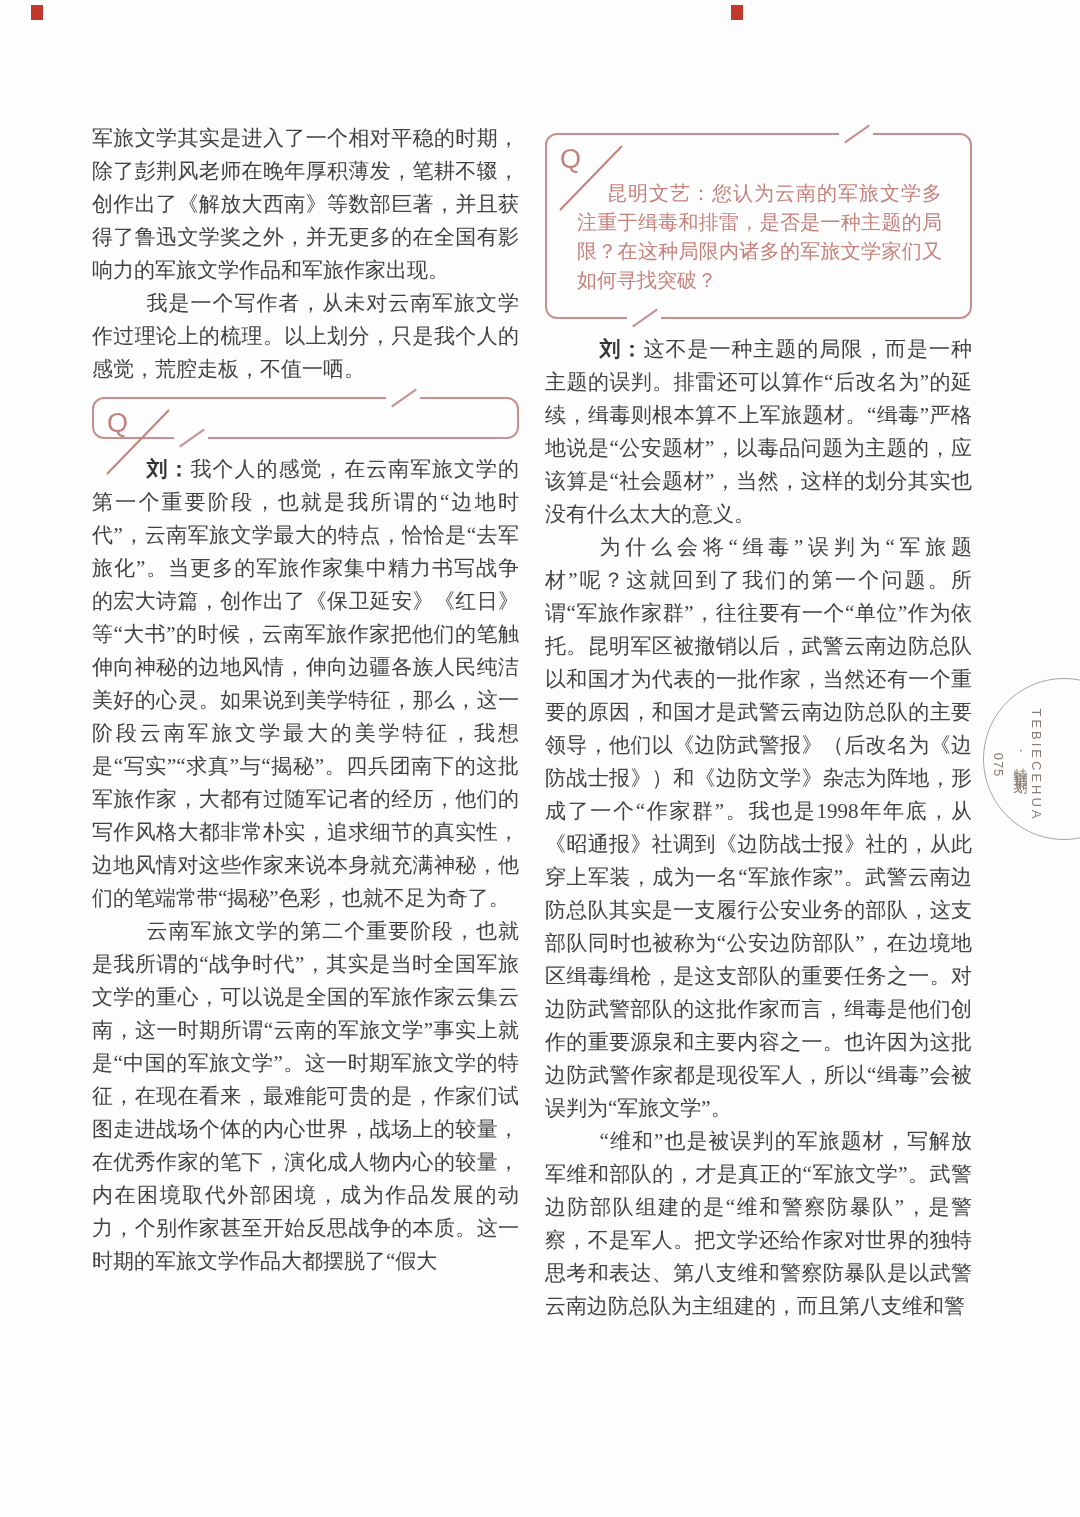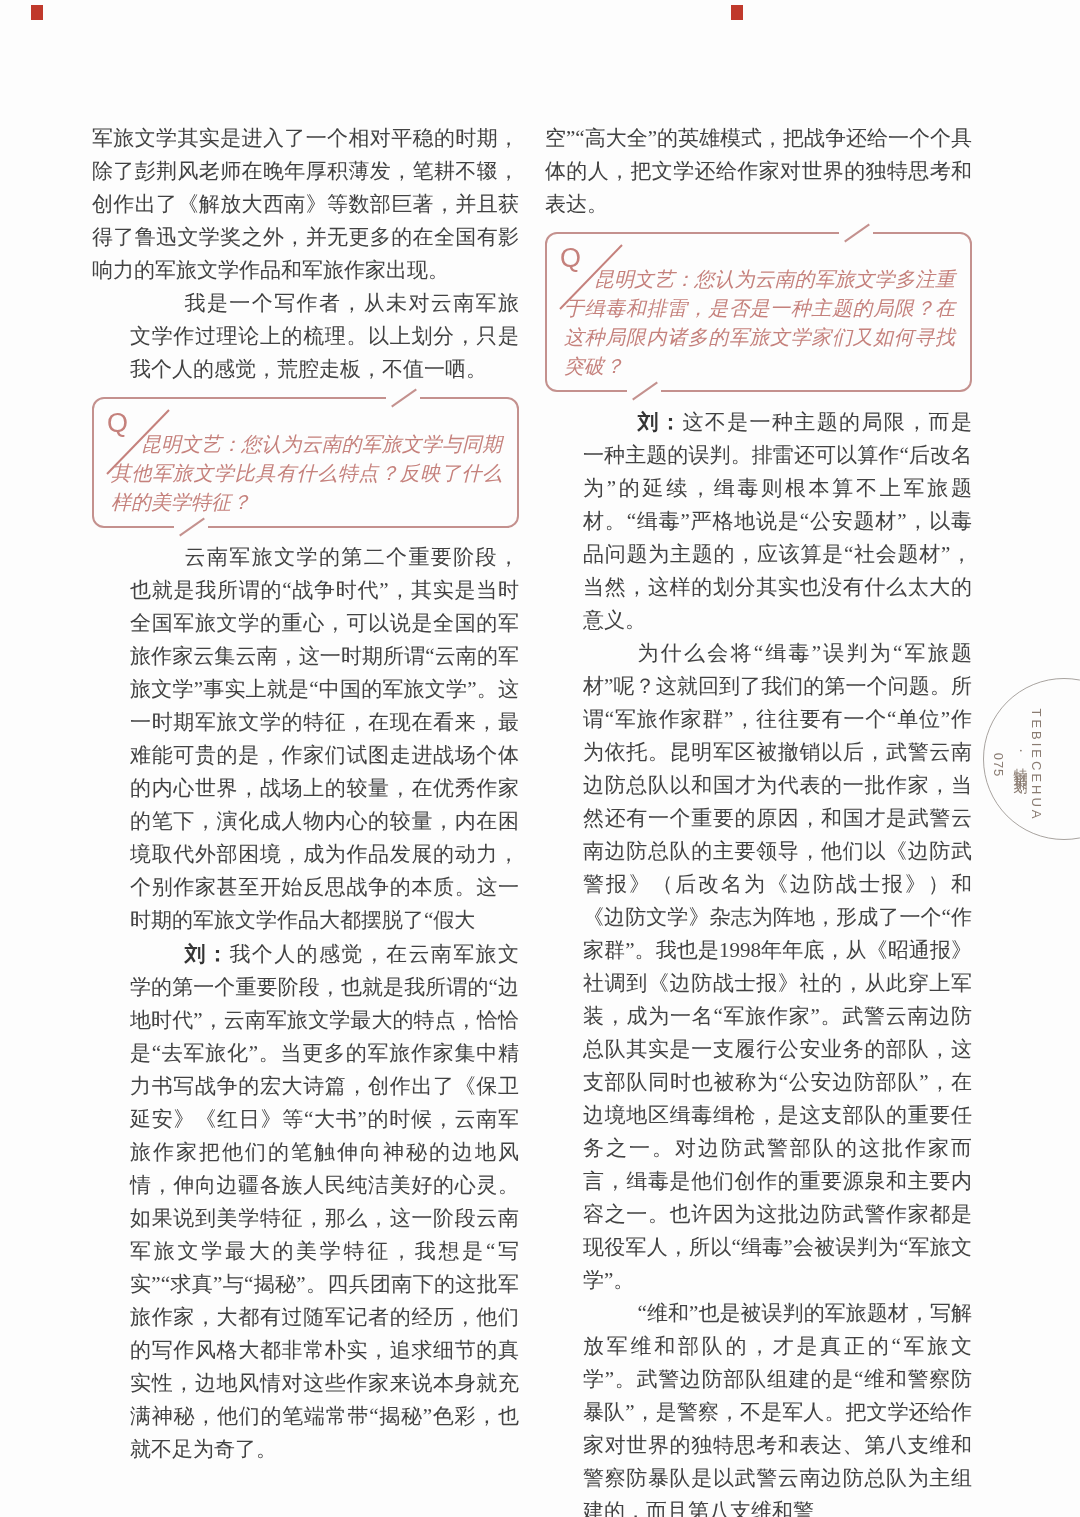--- a/index.html
+++ b/index.html
@@ -20,34 +20,34 @@
   .col {
     position: absolute; top: 122px;
     width: 427px;
     font-size: 21px; line-height: 33px;
     color: #424242;
     text-align: justify;
   }
   #col-left  { left: 92px; }
   #col-right { left: 545px; }
   .col p { margin: 0; }
-  p.indent { text-indent: 2.6em; margin-left: 38px; }
+  p.indent { text-indent: 2.6em; }
   .speaker { font-weight: bold; font-family: "Liberation Sans", "DejaVu Sans", sans-serif; color: #353535; }
 
   .qbox {
     position: relative;
     border: 2px solid #c4918e;
     border-radius: 12px;
     margin: 11px 0 13px 0;
     padding: 30px 14px 8px 16px;
     color: #c5817c;
     font-size: 20px; line-height: 29px;
     text-align: justify;
   }
-  .qbox .qtext { text-indent: 1.5em; margin: 1px; font-style: italic; }
+  .qbox .qtext { text-indent: 1.5em; margin: 14px; }
   .qmark { position: absolute; top: 3px; left: 5px; }
 
   
   .notch { position: absolute; background: #fdfdfd; width: 34px; height: 10px; }
   .notch::after {
     content: ""; position: absolute; left: 3px; top: 4px;
     width: 30px; height: 2px; background: #c4918e;
     transform: rotate(-35deg);
   }
   .notch.top    { top: -6px;    left: 69%; }
@@ -92,29 +92,27 @@
     <p>军旅文学其实是进入了一个相对平稳的时期，除了彭荆风老师在晚年厚积薄发，笔耕不辍，创作出了《解放大西南》等数部巨著，并且获得了鲁迅文学奖之外，并无更多的在全国有影响力的军旅文学作品和军旅作家出现。</p>
     <p class="indent">我是一个写作者，从未对云南军旅文学作过理论上的梳理。以上划分，只是我个人的感觉，荒腔走板，不值一哂。</p>
 
     <div class="qbox">
       <div class="notch top"></div>
       <div class="notch bottom"></div>
       <svg class="qmark" width="78" height="78" viewBox="0 0 78 78">
         <text x="8" y="30" font-family="Liberation Sans, sans-serif" font-size="27" fill="#c5817c">Q</text>
         <line x1="8" y1="72" x2="70" y2="8" stroke="#c5817c" stroke-width="2"></line>
       </svg>
-      <p class="qtext">昆明文艺：您认为云南的军旅文学与同期其他军旅文学比具有什么特点？反映了什么样的美学特征？</p>
     </div>
 
+    <p class="indent"><span class="speaker">刘：</span><span>我个人的感觉，在云南军旅文学的第一个重要阶段，也就是我所谓的“边地时代”，云南军旅文学最大的特点，恰恰是“去军旅化”。当更多的军旅作家集中精力书写战争的宏大诗篇，创作出了《保卫延安》《红日》等“大书”的时候，云南军旅作家把他们的笔触伸向神秘的边地风情，伸向边疆各族人民纯洁美好的心灵。如果说到美学特征，那么，这一阶段云南军旅文学最大的美学特征，我想是“写实”“求真”与“揭秘”。四兵团南下的这批军旅作家，大都有过随军记者的经历，他们的写作风格大都非常朴实，追求细节的真实性，边地风情对这些作家来说本身就充满神秘，他们的笔端常带“揭秘”色彩，也就不足为奇了。</span></p>
     <p class="indent">云南军旅文学的第二个重要阶段，也就是我所谓的“战争时代”，其实是当时全国军旅文学的重心，可以说是全国的军旅作家云集云南，这一时期所谓“云南的军旅文学”事实上就是“中国的军旅文学”。这一时期军旅文学的特征，在现在看来，最难能可贵的是，作家们试图走进战场个体的内心世界，战场上的较量，在优秀作家的笔下，演化成人物内心的较量，内在困境取代外部困境，成为作品发展的动力，个别作家甚至开始反思战争的本质。这一时期的军旅文学作品大都摆脱了“假大</p>
-    <p class="indent"><span class="speaker">刘：</span><span>我个人的感觉，在云南军旅文学的第一个重要阶段，也就是我所谓的“边地时代”，云南军旅文学最大的特点，恰恰是“去军旅化”。当更多的军旅作家集中精力书写战争的宏大诗篇，创作出了《保卫延安》《红日》等“大书”的时候，云南军旅作家把他们的笔触伸向神秘的边地风情，伸向边疆各族人民纯洁美好的心灵。如果说到美学特征，那么，这一阶段云南军旅文学最大的美学特征，我想是“写实”“求真”与“揭秘”。四兵团南下的这批军旅作家，大都有过随军记者的经历，他们的写作风格大都非常朴实，追求细节的真实性，边地风情对这些作家来说本身就充满神秘，他们的笔端常带“揭秘”色彩，也就不足为奇了。</span></p>
   </div>
 
   <div class="col" id="col-right">
-    <p>空”“高大全”的英雄模式，把战争还给一个个具体的人，把文学还给作家对世界的独特思考和表达。</p>
 
     <div class="qbox">
       <div class="notch top"></div>
       <div class="notch bottom"></div>
       <svg class="qmark" width="78" height="78" viewBox="0 0 78 78">
         <text x="8" y="30" font-family="Liberation Sans, sans-serif" font-size="27" fill="#c5817c">Q</text>
         <line x1="8" y1="72" x2="70" y2="8" stroke="#c5817c" stroke-width="2"></line>
       </svg>
       <p class="qtext">昆明文艺：您认为云南的军旅文学多注重于缉毒和排雷，是否是一种主题的局限？在这种局限内诸多的军旅文学家们又如何寻找突破？</p>
     </div>

